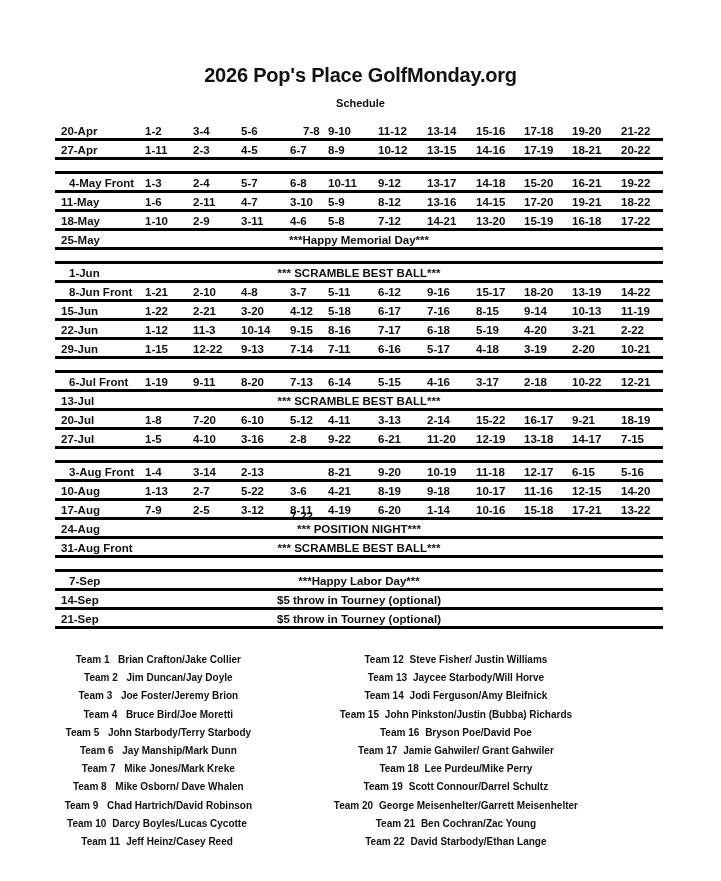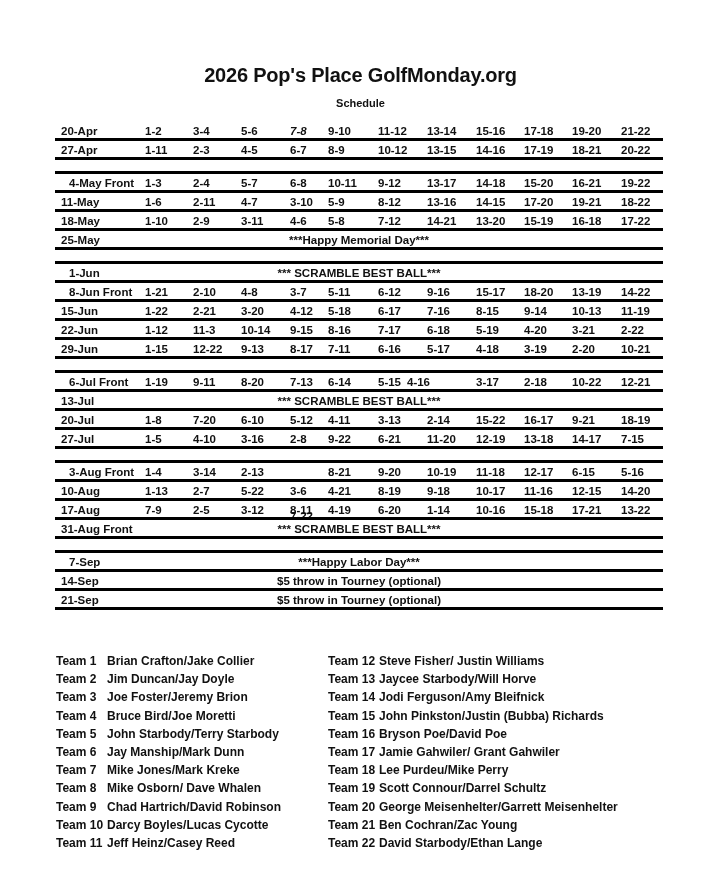--- a/index.html
+++ b/index.html
@@ -11,39 +11,39 @@
               font-size: 11px; font-weight: bold; }
   .sched { position: absolute; left: 55px; top: 122px; width: 608px; }
   .row { position: relative; height: 19px; font-size: 11.5px; font-weight: bold; }
   .row.rule { border-bottom: 3px solid #000; box-sizing: border-box; }
   .row .date { position: absolute; top: 3px; }
   .row .date.ind2 { left: 14px; }
   .row .date.noind { left: 6px; }
   .row .cell { position: absolute; top: 3px; }
   .row .note { position: absolute; top: 3px; left: 0; width: 608px; text-align: center; }
   .gap { height: 14px; border-bottom: 3px solid #000; box-sizing: border-box; }
-  .teams { position: absolute; top: 654px; font-size: 12px; font-weight: bold; }
+  .teams { position: absolute; top: 654px; font-size: 10px; font-weight: bold; text-align: center; }
   .teams.left { left: 56px; }
   .teams.right { left: 328px; }
   .team { height: 18.2px; white-space: nowrap; }
   .team .lbl { display: inline-block; width: 51px; }
 </style>
 </head>
 <body>
 
 <div class="title">2026 Pop's Place GolfMonday.org</div>
 <div class="subtitle">Schedule</div>
 
 <div class="sched" id="sched">
     <div class="row rule">
       <span class="date noind">20-Apr</span>
       <span class="cell" style="left: 90px;">1-2</span>
       <span class="cell" style="left: 138px;">3-4</span>
       <span class="cell" style="left: 186px;">5-6</span>
-      <span class="cell" style="left: 235px; font-style: italic;">7-8</span>
+      <span class="cell" style="left: 248px;">7-8</span>
       <span class="cell" style="left: 273px;">9-10</span>
       <span class="cell" style="left: 323px;">11-12</span>
       <span class="cell" style="left: 372px;">13-14</span>
       <span class="cell" style="left: 421px;">15-16</span>
       <span class="cell" style="left: 469px;">17-18</span>
       <span class="cell" style="left: 517px;">19-20</span>
       <span class="cell" style="left: 566px;">21-22</span>
     </div>
     <div class="row rule">
       <span class="date noind">27-Apr</span>
@@ -151,39 +151,39 @@
       <span class="cell" style="left: 421px;">5-19</span>
       <span class="cell" style="left: 469px;">4-20</span>
       <span class="cell" style="left: 517px;">3-21</span>
       <span class="cell" style="left: 566px;">2-22</span>
     </div>
     <div class="row rule">
       <span class="date noind">29-Jun</span>
       <span class="cell" style="left: 90px;">1-15</span>
       <span class="cell" style="left: 138px;">12-22</span>
       <span class="cell" style="left: 186px;">9-13</span>
-      <span class="cell" style="left: 235px;">8-17</span>
+      <span class="cell" style="left: 235px;">7-14</span>
       <span class="cell" style="left: 273px;">7-11</span>
       <span class="cell" style="left: 323px;">6-16</span>
       <span class="cell" style="left: 372px;">5-17</span>
       <span class="cell" style="left: 421px;">4-18</span>
       <span class="cell" style="left: 469px;">3-19</span>
       <span class="cell" style="left: 517px;">2-20</span>
       <span class="cell" style="left: 566px;">10-21</span>
     </div>
     <div class="gap"></div>
     <div class="row rule">
       <span class="date ind2">6-Jul Front</span>
       <span class="cell" style="left: 90px;">1-19</span>
       <span class="cell" style="left: 138px;">9-11</span>
       <span class="cell" style="left: 186px;">8-20</span>
       <span class="cell" style="left: 235px;">7-13</span>
       <span class="cell" style="left: 273px;">6-14</span>
       <span class="cell" style="left: 323px;">5-15</span>
-      <span class="cell" style="left: 352px;">4-16</span>
+      <span class="cell" style="left: 372px;">4-16</span>
       <span class="cell" style="left: 421px;">3-17</span>
       <span class="cell" style="left: 469px;">2-18</span>
       <span class="cell" style="left: 517px;">10-22</span>
       <span class="cell" style="left: 566px;">12-21</span>
     </div>
     <div class="row rule">
       <span class="date noind">13-Jul</span>
       <span class="note">*** SCRAMBLE BEST BALL***</span>
     </div>
     <div class="row rule">
@@ -249,20 +249,24 @@
       <span class="cell" style="left: 138px;">2-5</span>
       <span class="cell" style="left: 186px;">3-12</span>
       <span class="cell" style="left: 235px;">8-11</span>
       <span class="cell" style="left: 273px;">4-19</span>
       <span class="cell" style="left: 323px;">6-20</span>
       <span class="cell" style="left: 372px;">1-14</span>
       <span class="cell" style="left: 421px;">10-16</span>
       <span class="cell" style="left: 469px;">15-18</span>
       <span class="cell" style="left: 517px;">17-21</span>
       <span class="cell" style="left: 566px;">13-22</span>
+    </div>
+    <div class="row rule">
+      <span class="date noind">24-Aug</span>
+      <span class="note">*** POSITION NIGHT***</span>
     </div>
     <div class="row rule">
       <span class="date noind">31-Aug Front</span>
       <span class="note">*** SCRAMBLE BEST BALL***</span>
     </div>
     <div class="gap"></div>
     <div class="row rule">
       <span class="date ind2">7-Sep</span>
       <span class="note">***Happy Labor Day***</span>
     </div>

